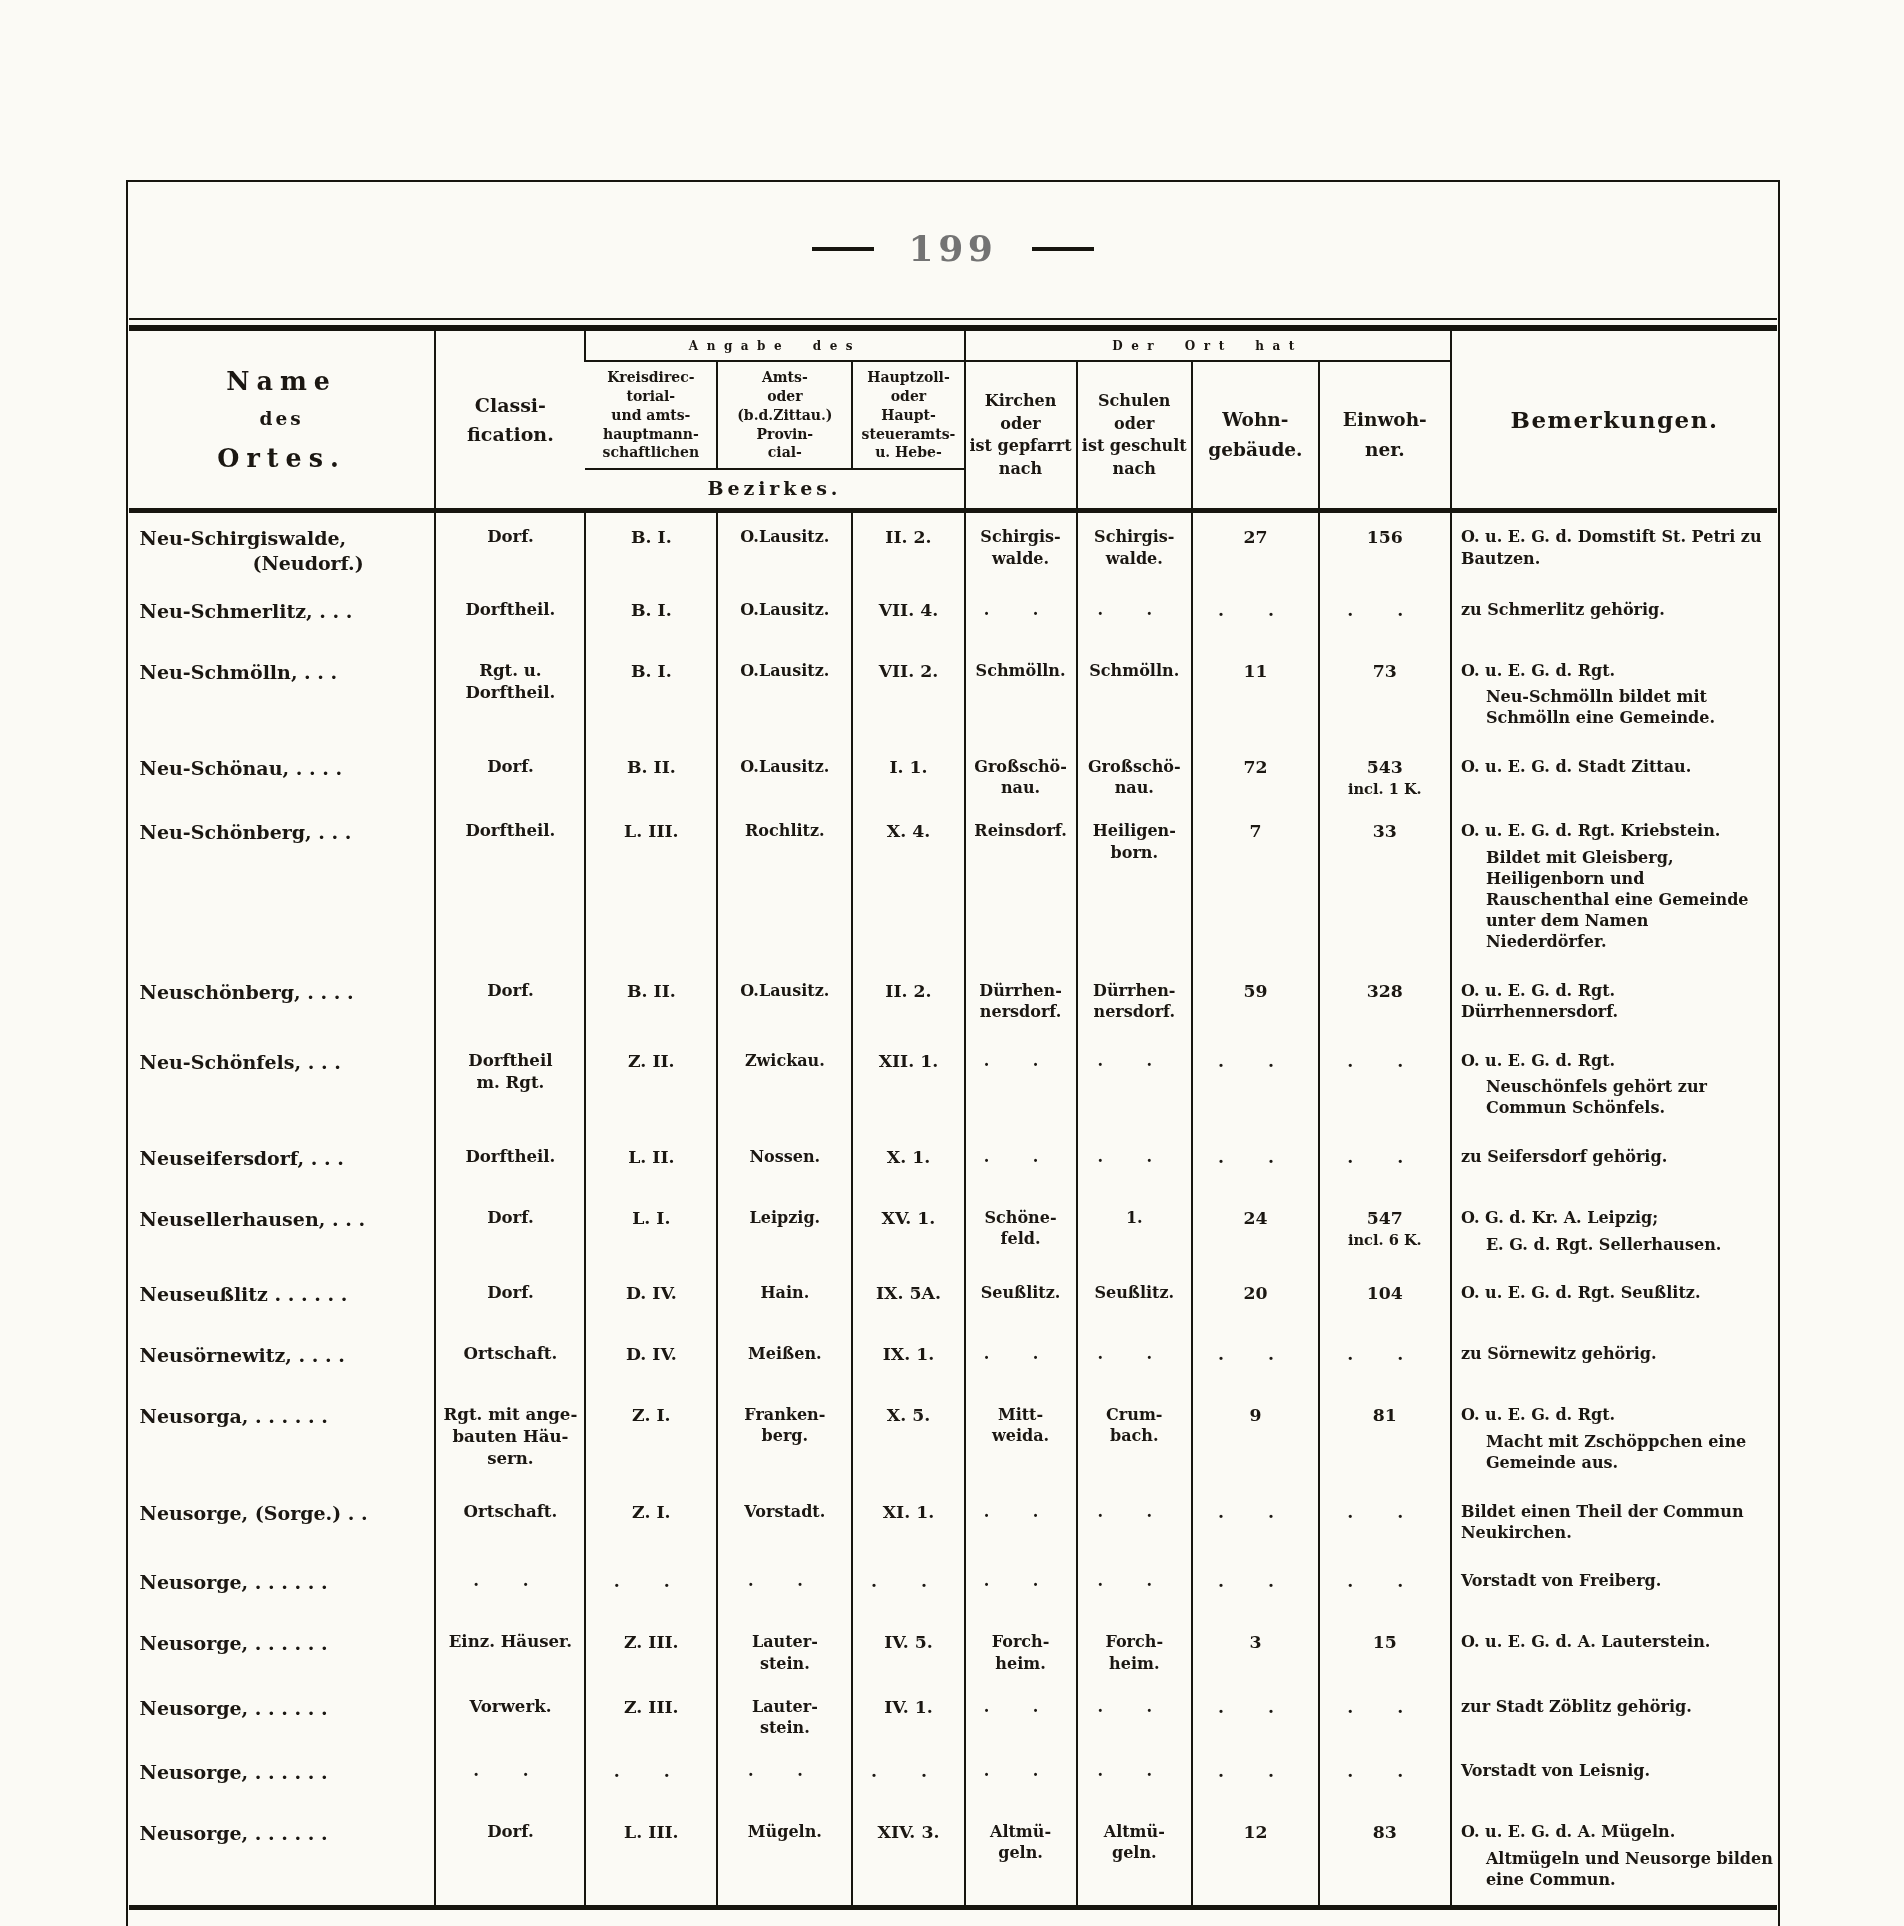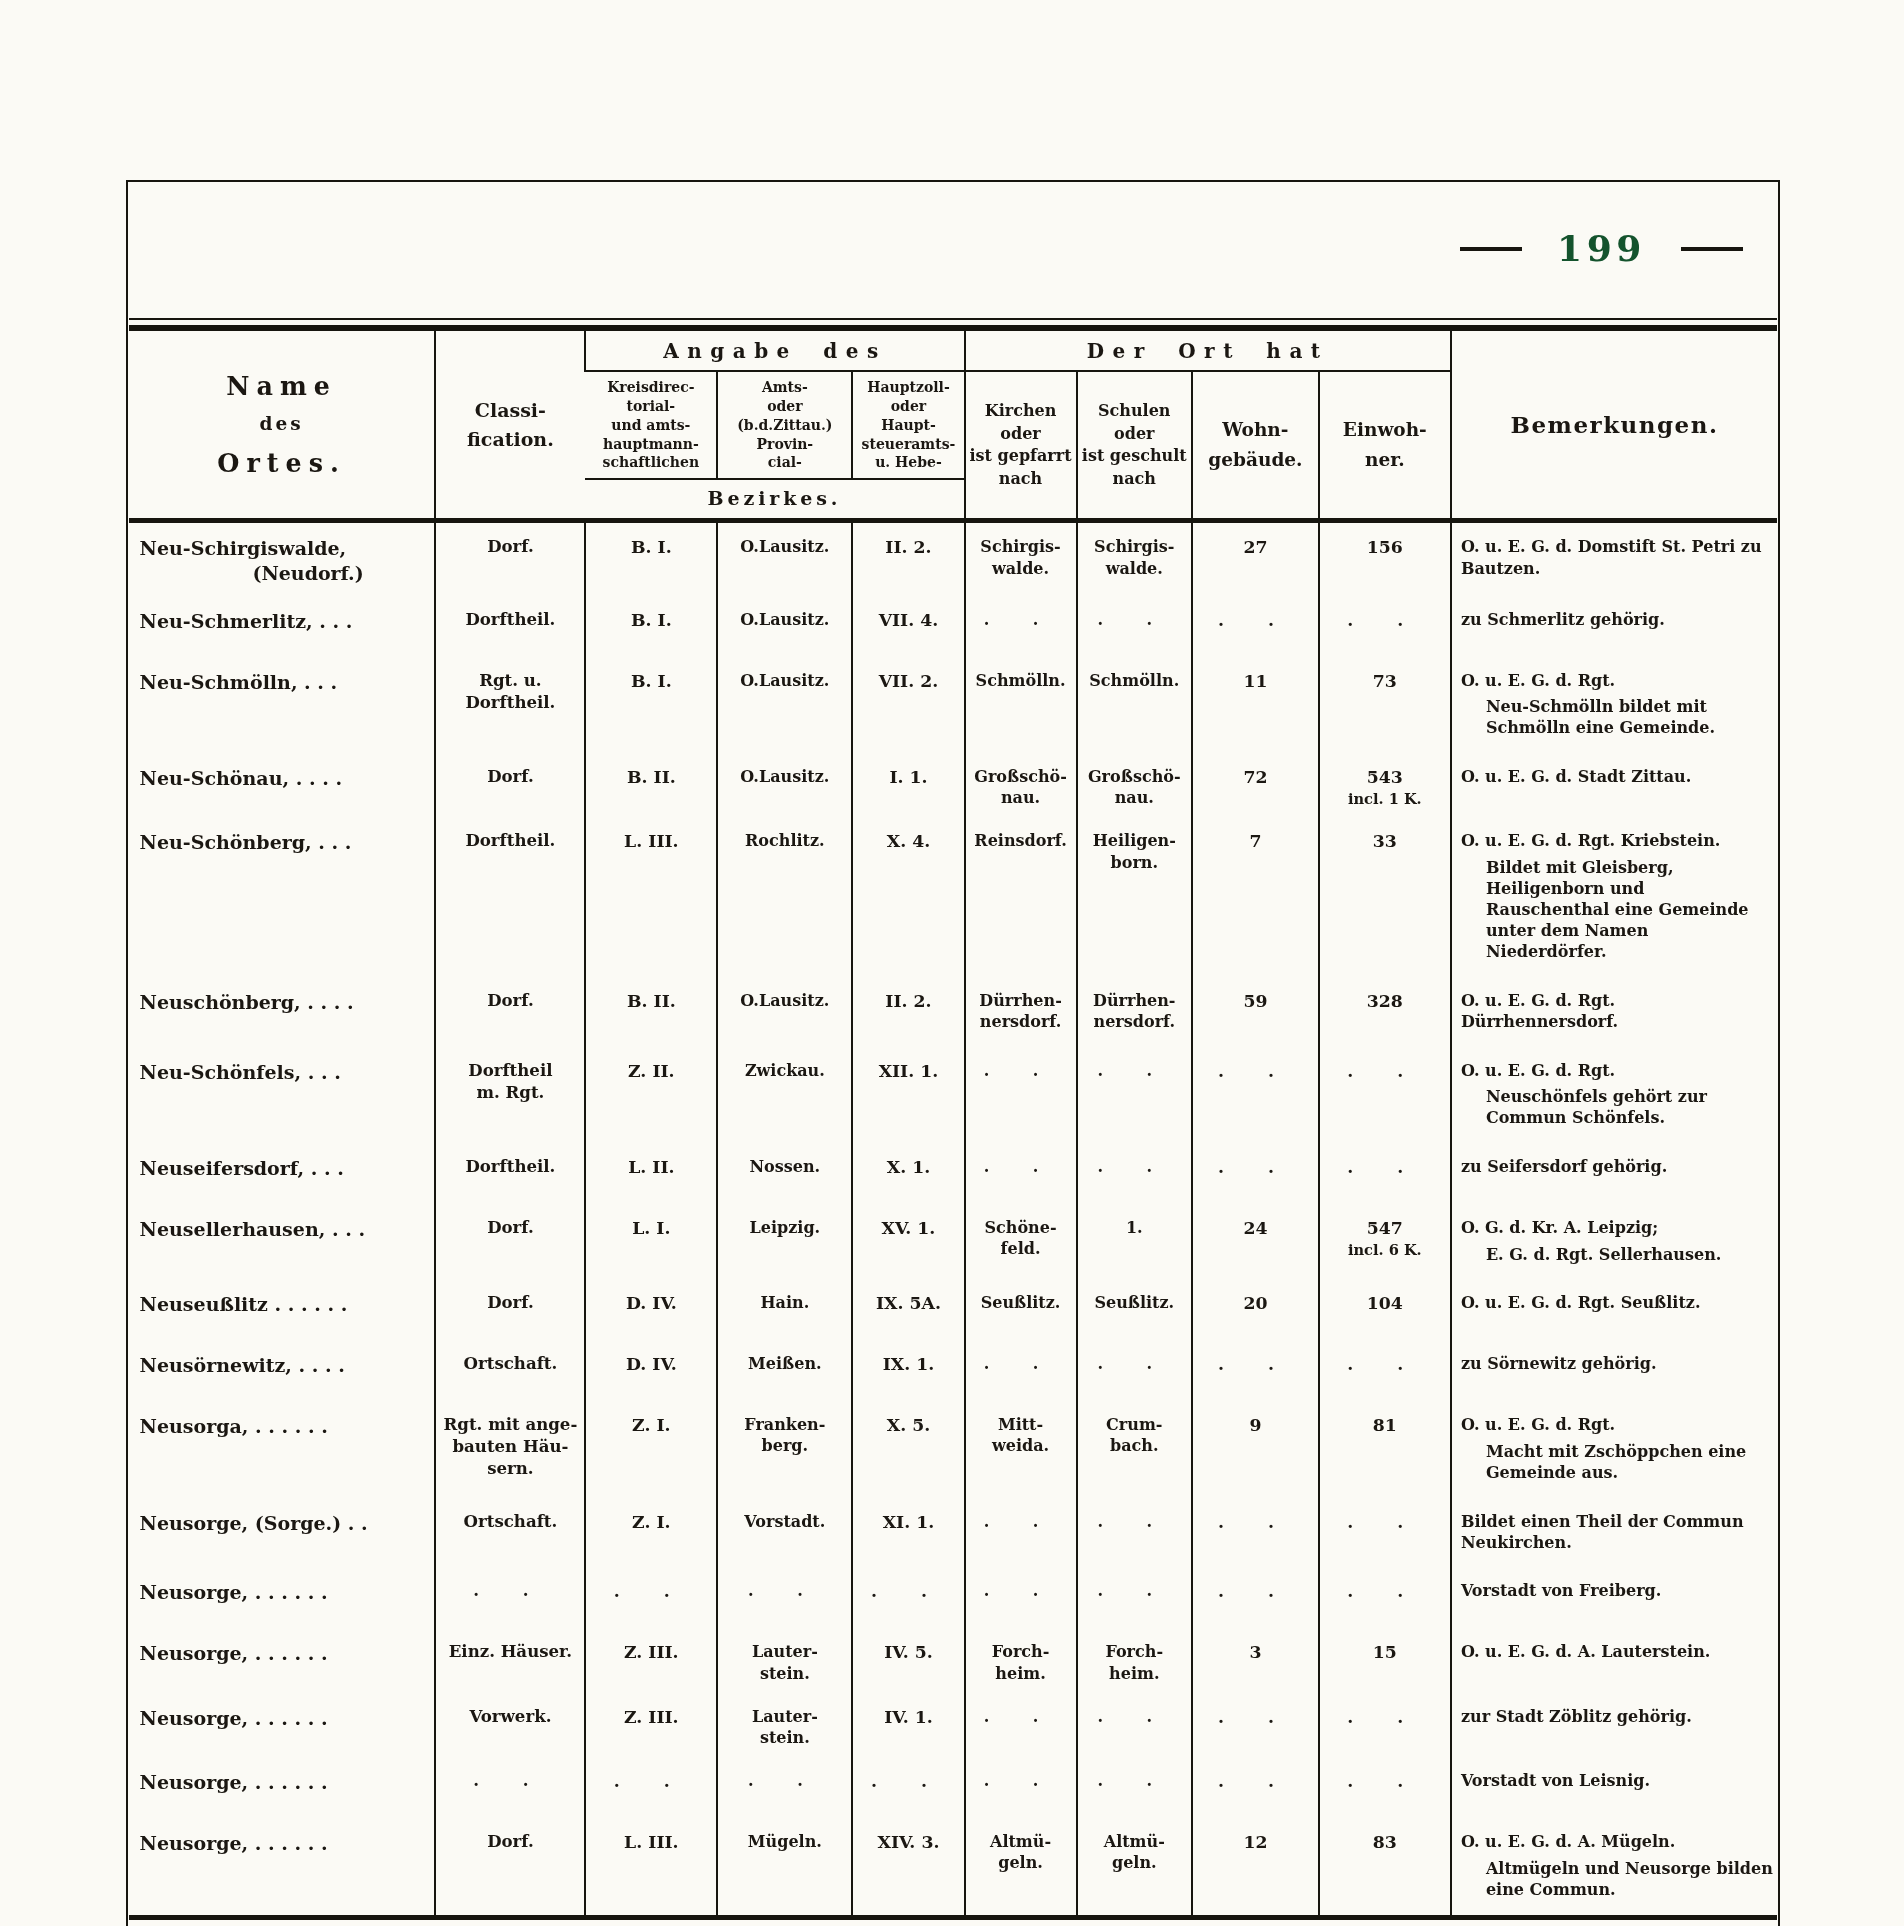--- a/index.html
+++ b/index.html
@@ -11,26 +11,26 @@
     position:relative;
     overflow:hidden;
   }
   .frame{
     position:absolute;left:126px;top:180px;
     width:1654px;min-height:1873px;
     border:2.7px solid #17150f;
     box-sizing:border-box;
   }
   .pageno-row{
-    text-align:right;
+    text-align:center;
     margin-top:45px;
     font-size:36px;
     font-weight:bold;
     letter-spacing:4.6px;
-    color:#14532d;
+    color:#737373;
   }
   .pageno-rule{
     display:inline-block;width:62px;height:4.2px;
     background:#17150f;vertical-align:middle;
     margin:0 35px 5.4px 35px;
   }
   .tblzone{margin:49px 0 0 0;padding:0 0.8px;}
   .top-rule{border-top:2.7px solid #17150f;margin:0 0 4.6px 0;height:0;}
   table{
     width:100%;
@@ -49,21 +49,21 @@
     font-weight:bold;
     padding:6.2px 2.3px;
     text-align:center;
   }
   .line{display:block;}
   
   .h-name .line{font-size:25.4px;letter-spacing:7px;line-height:1.75;}
   .h-name .line:nth-child(2){font-size:18.5px;letter-spacing:3.1px;}
   .h-class .line{font-size:19px;line-height:1.5;}
   .gh{
-    font-size:20px;letter-spacing:8.5px;word-spacing:10px;
+    font-size:12px;letter-spacing:8.5px;word-spacing:10px;
     border-bottom:2.7px solid #17150f;
     padding:8.5px 0 7px 0;
     margin-left:48px;
   }
   .h-small{vertical-align:top;}
   .h-small .line{font-size:14px;line-height:1.34;}
   .bz{border-bottom:2.3px solid #17150f;}
   .bezirkes{font-size:19px;letter-spacing:3.9px;padding:7px 0 9.2px 0;margin-top:8px;}
   .h-kirchen .line{font-size:16px;line-height:1.4;}
   .h-wide .line{font-size:18.5px;line-height:1.65;}

